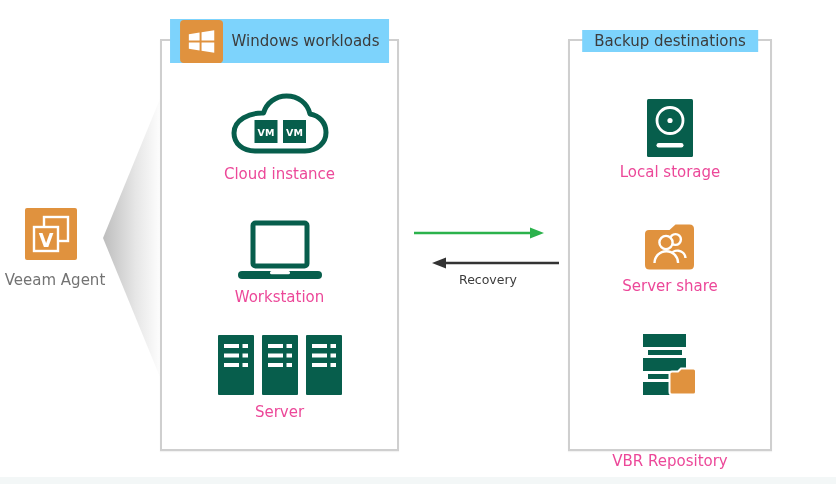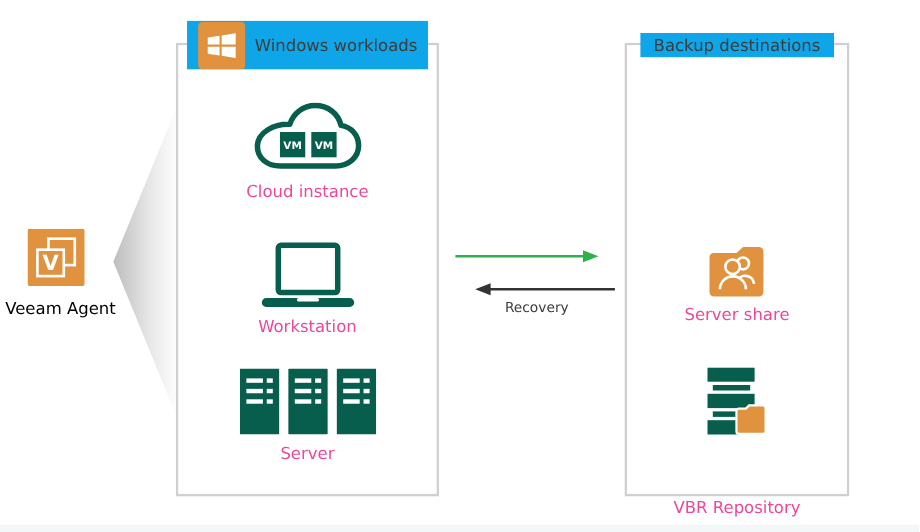--- a/index.html
+++ b/index.html
@@ -5,27 +5,27 @@
   html,body{margin:0;padding:0;background:#fff;}
   .stage{
     position:relative;width:836px;height:484px;background:#ffffff;
     font-family:"DejaVu Sans","Liberation Sans",sans-serif;color:#3c3c3c;
     overflow:hidden;
   }
   .chevron{position:absolute;left:100px;top:92px;width:62px;height:292px;}
   
   .agent-icon{position:absolute;left:25px;top:208px;width:52px;height:52px;}
   .agent-label{position:absolute;left:0;top:271px;width:110px;text-align:center;
-    font-size:15px;color:#000000;}
+    font-size:15px;color:#737373;}
   
   .gbox{position:absolute;box-sizing:border-box;border:2px solid #cfcfcf;background:#fff;
     box-shadow:0 1px 1px rgba(0,0,0,0.05);}
   .win-box{left:160px;top:39px;width:239px;height:412px;}
   .dest-box{left:568px;top:39px;width:204px;height:412px;}
-  .box-head{position:absolute;left:50%;transform:translateX(-50%);background:#0ea5e9;
+  .box-head{position:absolute;left:50%;transform:translateX(-50%);background:#7dd3fc;
     display:flex;align-items:center;white-space:nowrap;}
   .win-head{top:-22px;height:44px;gap:9px;padding:0 10px;}
   .dest-head{top:-11px;height:22px;padding:0 12px;}
   .head-label{font-size:15px;color:#3c3c3c;}
   .win-logo{width:43px;height:43px;display:block;}
   
   .item{position:absolute;left:0;right:0;display:flex;flex-direction:column;align-items:center;}
   .item-label{font-size:15px;color:#ec4899;margin-top:6px;}
   .pos-cloud{top:52px;}
   .pos-workstation{top:179px;}
@@ -143,20 +143,29 @@
     <line x1="14" y1="7" x2="128" y2="7" stroke="#333333" stroke-width="2.4"></line>
     <polygon points="15,1.5 1,7 15,12.5" fill="#333333"></polygon>
   </svg>
   <div class="flow-label lbl-recovery">Recovery</div>
 
   <div class="gbox dest-box">
     <div class="box-head dest-head">
       <span class="head-label">Backup destinations</span>
     </div>
 
+    <div class="item pos-localstorage">
+      <svg width="46" height="58" viewBox="0 0 46 58">
+        <rect x="0" y="0" width="46" height="58" rx="1.5" fill="#075e4c"></rect>
+        <circle cx="23" cy="21.5" r="13" fill="none" stroke="#ffffff" stroke-width="2.8"></circle>
+        <circle cx="23" cy="21.5" r="2.6" fill="#ffffff"></circle>
+        <rect x="9.5" y="44" width="27" height="4.5" rx="2.2" fill="#ffffff"></rect>
+      </svg>
+      <div class="item-label">Local storage</div>
+    </div>
 
     <div class="item pos-netshare">
       <svg width="54" height="48" viewBox="0 0 54 48">
         <path d="M2 42 V11 Q2 7 6 7 H26.5 L32.5 1.5 H46.5 Q51 1.5 51 6 V42 Q51 46.5 46.5 46.5 H6.5 Q2 46.5 2 42 Z" fill="#e0923e"></path>
         <circle cx="32.5" cy="16.5" r="5.4" fill="none" stroke="#ffffff" stroke-width="2.4"></circle>
         <path d="M27 33 a8 8 0 0 1 15.5 2" fill="none" stroke="#ffffff" stroke-width="2.4"></path>
         <path d="M11.5 40 a11.8 11.8 0 0 1 23.6 0" fill="#e0923e" stroke="#ffffff" stroke-width="2.4"></path>
         <circle cx="23" cy="19.5" r="6.6" fill="#e0923e" stroke="#ffffff" stroke-width="2.4"></circle>
       </svg>
       <div class="item-label">Server share</div>

